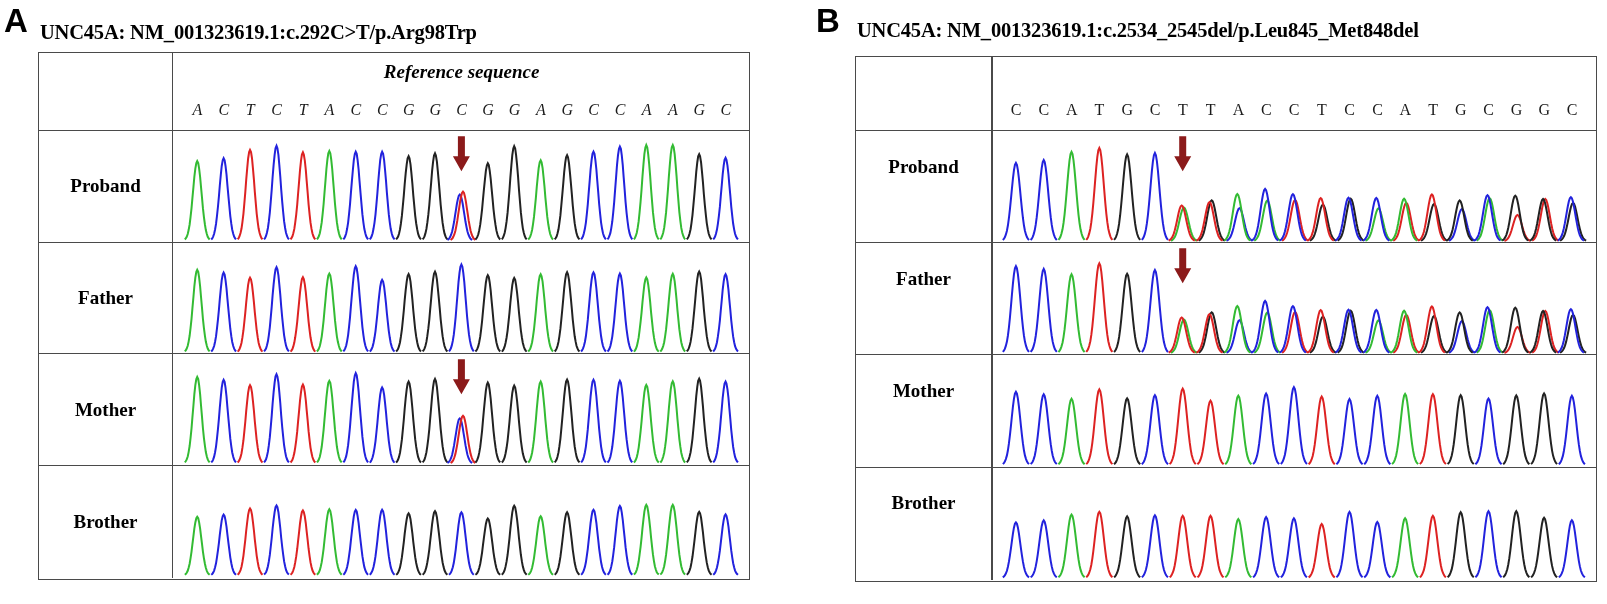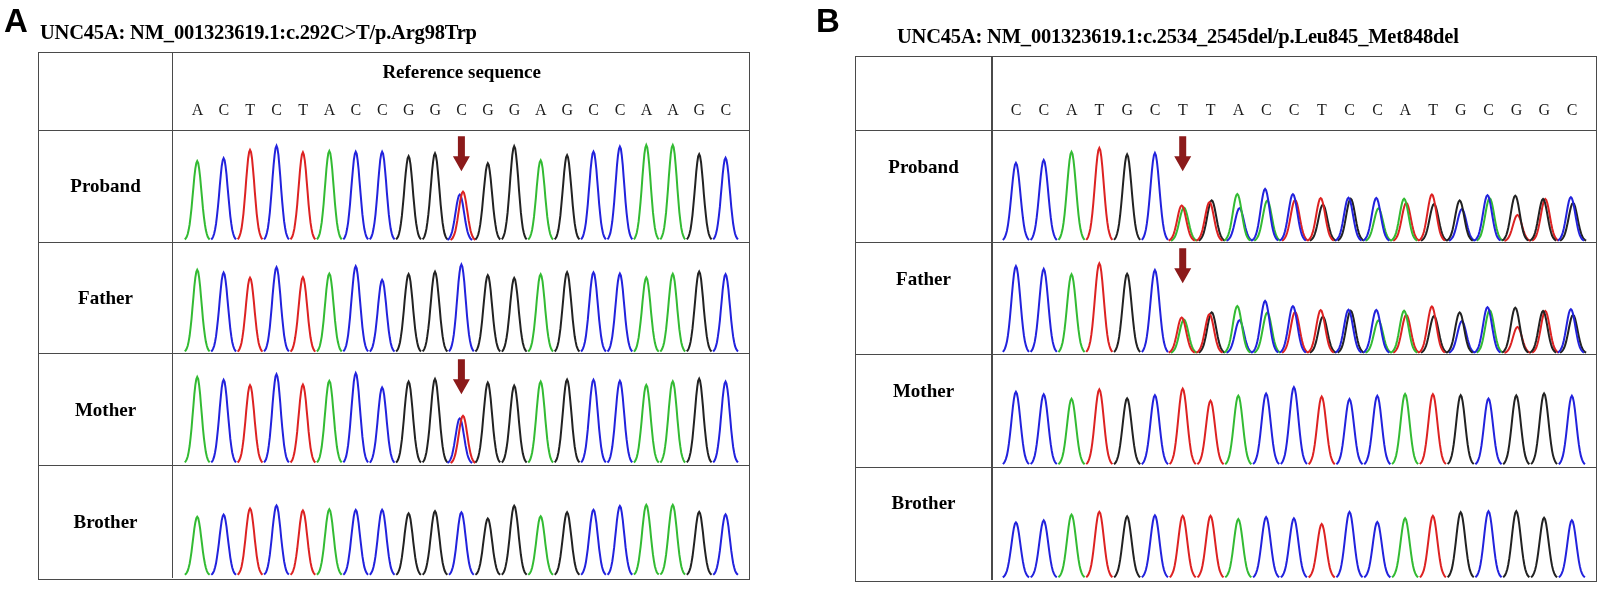--- a/index.html
+++ b/index.html
@@ -96,21 +96,21 @@
 </style>
 </head>
 <body>
 
 <div class="panel" id="panel-a">
   <div class="panel-letter">A</div>
   <div class="panel-title" id="title-a" style="left: 40px; top: 21px;">
     <span class="gene">UNC45A</span><span>: NM_001323619.1:c.292C&gt;T/p.Arg98Trp</span>
   </div>
   <div class="grid" id="grid-a" style="left: 38px; top: 52px; width: 712px; height: 528px;">
-      <div class="row" style="top: 0px; height: 78px;">
+      <div class="row" style="top: 0px; height: 78px; font-style: italic;">
         <div class="label-cell divider" style="width: 134px;"></div>
         <div class="trace-cell" style="width: 574.8px;">
           <div class="refseq-title" style="top: 8px;">Reference sequence</div>
           <div class="bases" style="top: 48px;">
             <span style="left: 23.2095px;">A</span>
             <span style="left: 49.6286px;">C</span>
             <span style="left: 76.0476px;">T</span>
             <span style="left: 102.467px;">C</span>
             <span style="left: 128.886px;">T</span>
             <span style="left: 155.305px;">A</span>
@@ -258,21 +258,21 @@
             <polyline points="512.8,108.7 513.7,107.9 514.7,106.5 515.6,104.4 516.6,101.2 517.5,96.7 518.5,90.8 519.4,83.6 520.4,75.4 521.4,66.7 522.3,58.6 523.3,51.8 524.2,47.3 525.2,45.8 526.1,47.3 527.1,51.8 528.0,58.6 529.0,66.7 529.9,75.4 530.9,83.6 531.9,90.8 532.8,96.7 533.8,101.2 534.7,104.4 535.7,106.5 536.6,107.9 537.6,108.7" fill="none" stroke="#222222" stroke-width="2"></polyline>
             <polyline points="539.2,108.8 540.1,108.0 541.1,106.7 542.0,104.6 543.0,101.5 543.9,97.2 544.9,91.6 545.9,84.7 546.8,76.8 547.8,68.5 548.7,60.7 549.7,54.2 550.6,49.9 551.6,48.4 552.5,49.9 553.5,54.2 554.5,60.7 555.4,68.5 556.4,76.8 557.3,84.7 558.3,91.6 559.2,97.2 560.2,101.5 561.1,104.6 562.1,106.7 563.1,108.0 564.0,108.8" fill="none" stroke="#2222dd" stroke-width="2"></polyline>
           </svg>
         </div>
       </div>
     </div>
 </div>
 
 <div class="panel" id="panel-b">
   <div class="panel-letter">B</div>
-  <div class="panel-title" id="title-b" style="left: 50px; top: 25px; margin-left: 40px;">
+  <div class="panel-title" id="title-b" style="left: 50px; top: 19px;">
     <span class="gene">UNC45A</span><span>: NM_001323619.1:c.2534_2545del/p.Leu845_Met848del</span>
   </div>
   <div class="grid" id="grid-b" style="left: 48px; top: 56px; width: 742px; height: 526px;">
       <div class="row" style="top: 0px; height: 74px;">
         <div class="label-cell" style="width: 135px;"></div>
         <div class="trace-cell" style="width: 603.8px;">
           <div class="bases" style="top: 44px;">
             <span style="left: 23.9px;">C</span>
             <span style="left: 51.7px;">C</span>
             <span style="left: 79.5px;">A</span>

